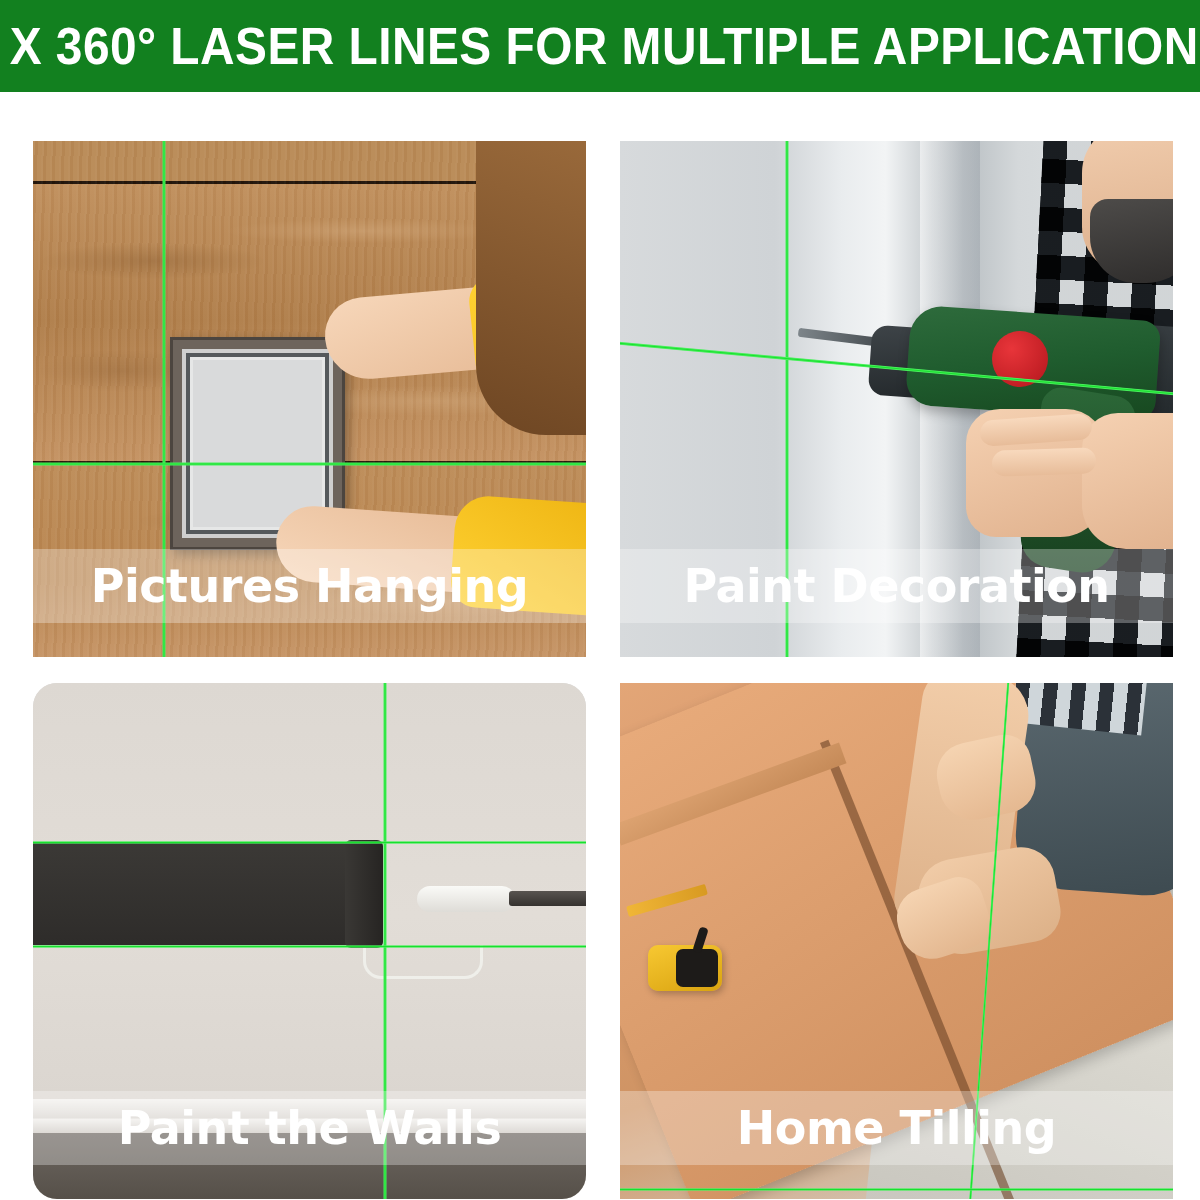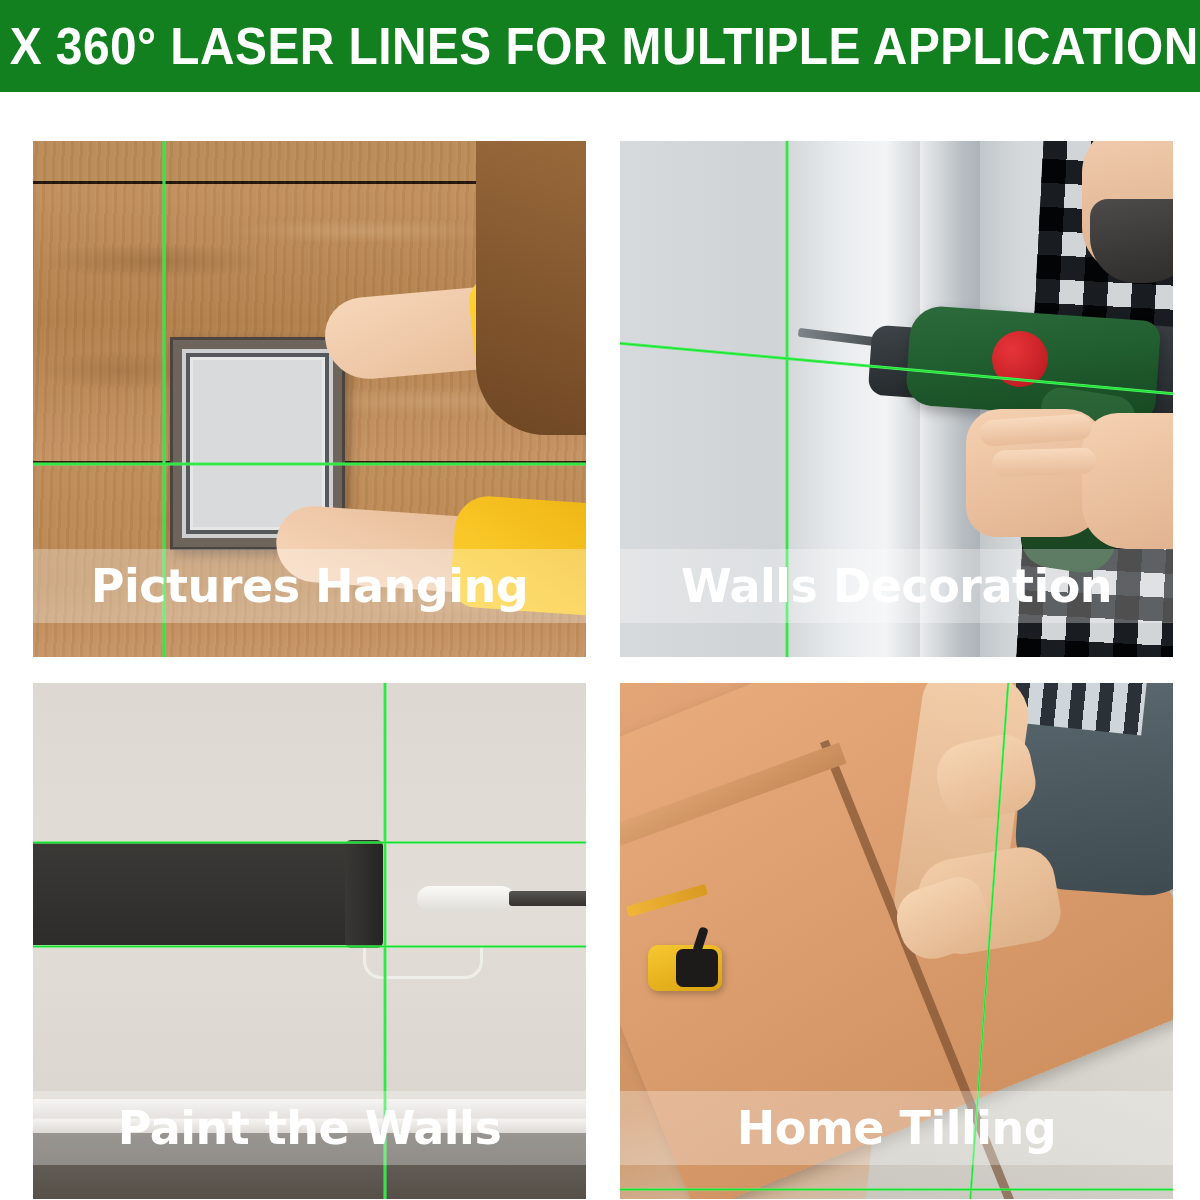--- a/index.html
+++ b/index.html
@@ -26,21 +26,21 @@
   }
 
   
   .grid{ position:absolute; left:33px; top:117px; width:1140px; height:1058px;margin-top:24px; }
   .panel{
     position:absolute; width:553px; height:516px;
     overflow:hidden; background:#d8d8d8;
   }
   .p1{ left:0;    top:0; }
   .p2{ left:587px;top:0; }
-  .p3{ left:0;    top:542px; }
+  .p3{ left:0;    top:542px;border-radius:24px; }
   .p4{ left:587px;top:542px; }
 
   .scene{ position:absolute; inset:0; overflow:hidden; }
 
   
   .label-band{
     position:absolute; left:0; right:0; bottom:34px; height:74px;
     background:rgba(255,255,255,0.30);
     display:flex; align-items:center; justify-content:center;
     z-index:30; pointer-events:none;
@@ -354,21 +354,21 @@
         <div class="man-hand mh1"></div>
         <div class="man-hand mh2"></div>
         <div class="finger" style="left:360px;top:276px;width:112px;transform:rotate(-4deg);"></div>
         <div class="finger" style="left:372px;top:308px;width:104px;transform:rotate(-2deg);"></div>
       </div>
 
       <div class="laser-v" style="left:165px;"></div>
       <div class="laser-h" style="top:200px;width:130%;transform:rotate(5.2deg);transform-origin:left center;left:-4px;"></div>
 
       <div class="label-band">
-        <span class="label-text">Walls Decoration</span>
+        <span class="label-text">Paint Decoration</span>
       </div>
     </div>
 
     <div class="panel p3">
       <div class="scene">
         <div class="paint-wall"></div>
         <div class="paint-stripe"></div>
         <div class="roller-head"></div>
         <div class="roller-frame"></div>
         <div class="roller-grip"></div>

